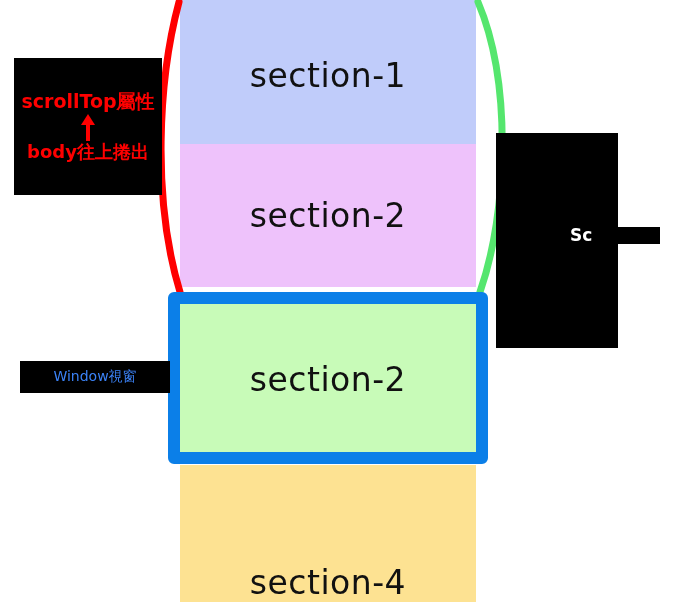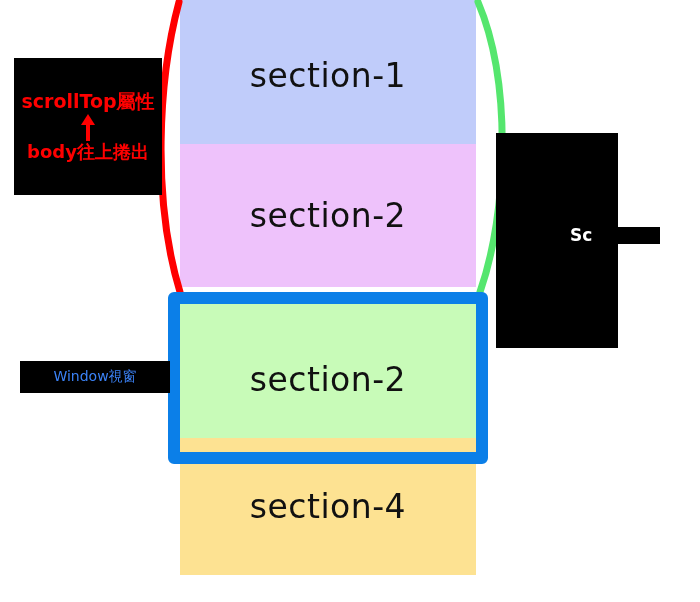--- a/index.html
+++ b/index.html
@@ -34,21 +34,21 @@
     font-family: "DejaVu Sans", sans-serif;
     font-size: 33px;
     font-weight: 400;
     color: #111111;
     letter-spacing: 0.5px;
     white-space: nowrap;
   }
   #sec1 { top: 0px;   height: 150px; }
   #sec2 { top: 144px; height: 143px; }
   #sec3 { top: 303px; height: 152px; }
-  #sec4 { top: 438px; height: 137px; }
+  #sec4 { top: 465px; height: 137px; align-items: flex-end; }
 
   
   #window-frame {
     position: absolute;
     left: 168px;
     top: 292px;
     width: 320px;
     height: 172px;
     border: 12px solid #0b7fe8;
     border-radius: 6px;

